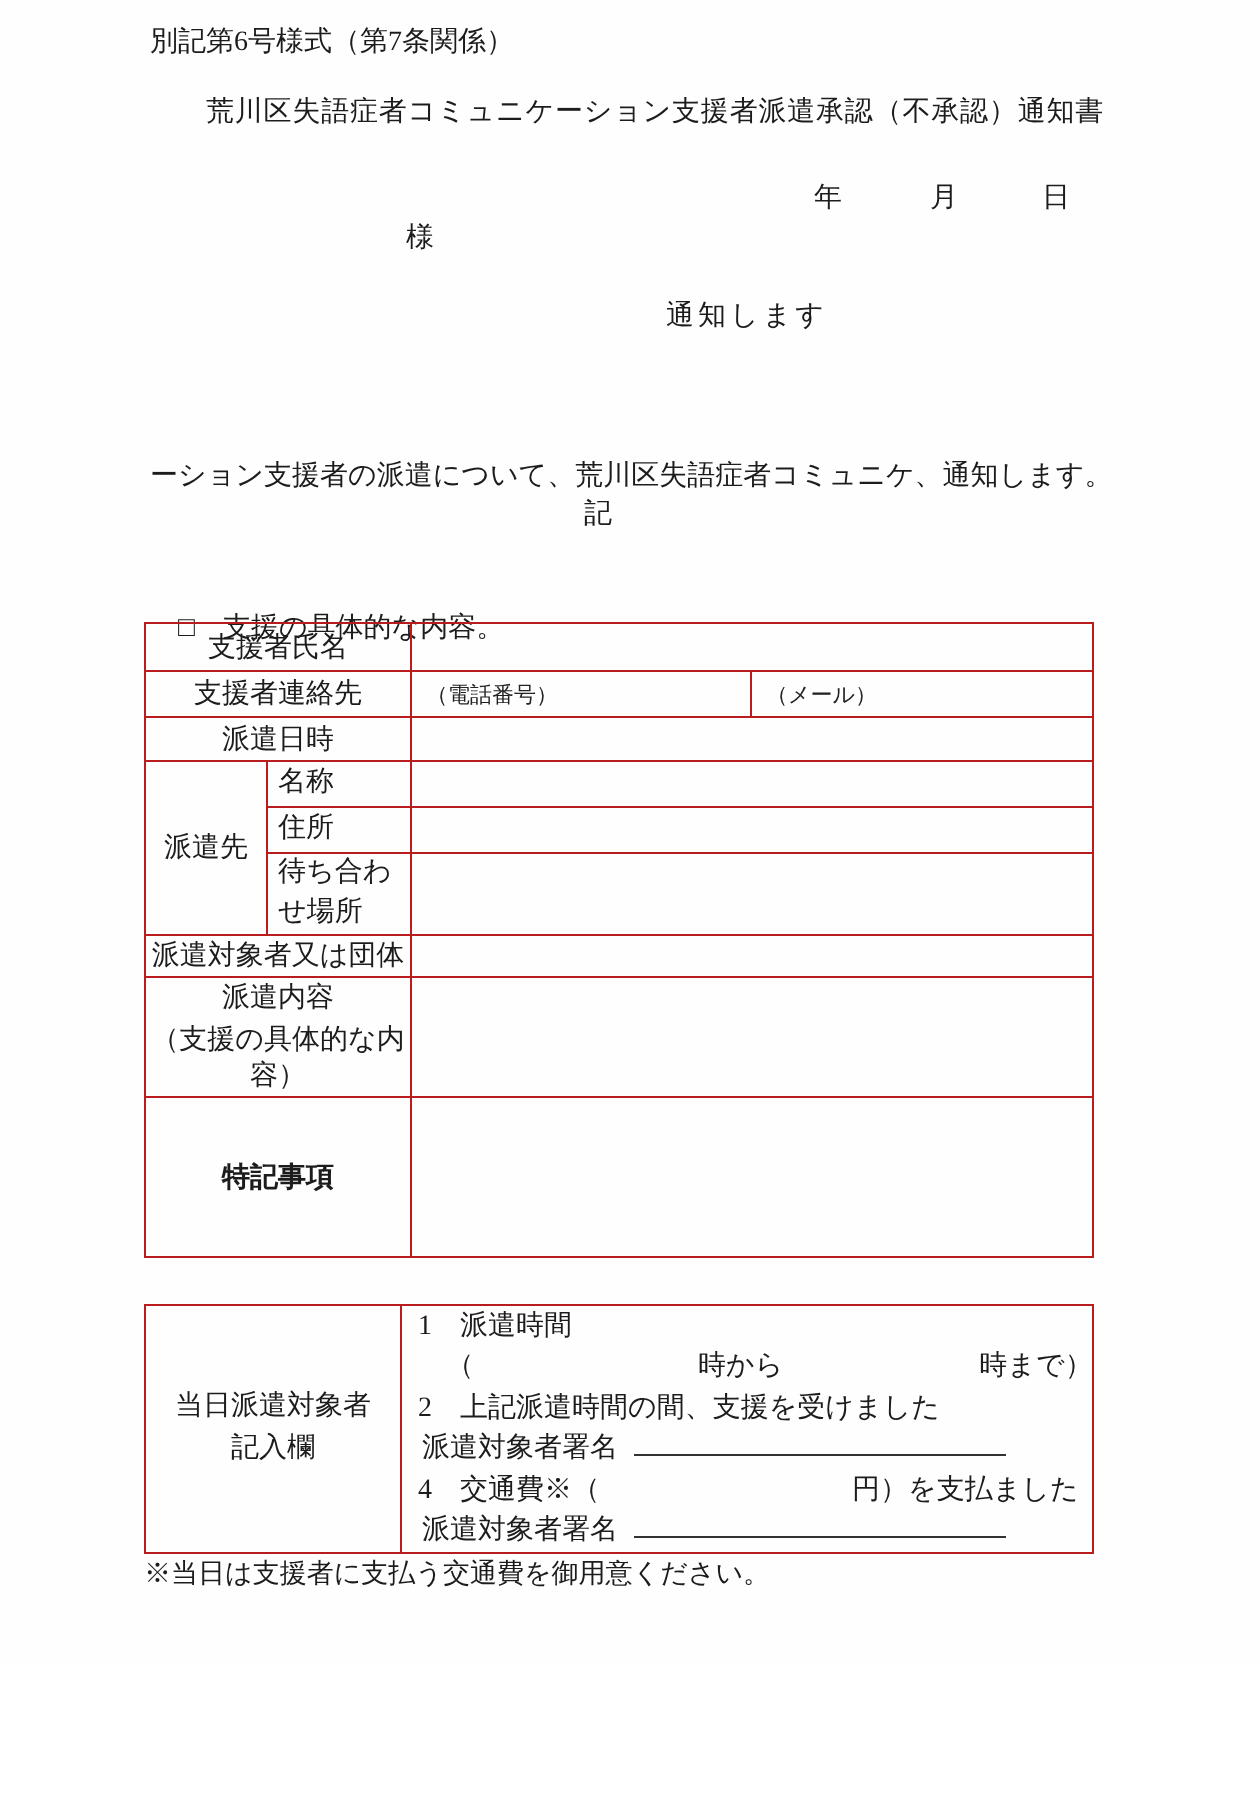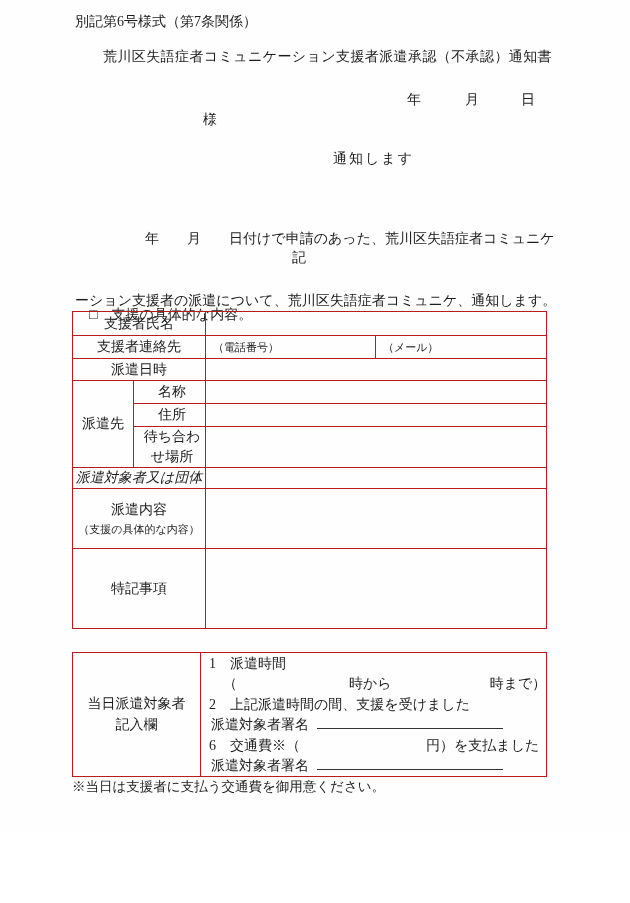--- a/index.html
+++ b/index.html
@@ -9,23 +9,23 @@
     color:#1c1c1c; font-size:14px;
   }
   .abs { position:absolute; white-space:pre; line-height:1.45; }
   .center-line { letter-spacing:0.4px; }
   table { border-collapse:collapse; position:absolute; table-layout:fixed; }
   td {
     border:1px solid #b91c1c; padding:0; font-size:14px;
     vertical-align:middle; overflow:hidden;
   }
   .lbl { text-align:center; }
-  .sub { text-align:center; padding-left:5px; line-height:20px; }
+  .sub { text-align:left; padding-left:5px; line-height:20px; }
   .ph  { font-size:11px; padding-left:7px; vertical-align:middle; color:#222; }
-  .small { font-size:11px; margin-top:3px; }
+  .small { font-size:14px; margin-top:3px; }
   .t2l { text-align:center; line-height:20.5px; }
   .t2r { vertical-align:top; padding:1px 0 0 8px; line-height:20.4px;margin-top:28px; }
   .uline {
     display:inline-block; width:186px; height:12px;
     border-bottom:1px solid #333; margin-left:8px;
   }
   .signrow { margin-left:2px; }
   .chk { display:inline-block; }
 </style>
 </head>
@@ -39,21 +39,20 @@
 
   <div class="abs" style="left:407px; top:90px;">年</div>
   <div class="abs" style="left:465px; top:90px;">月</div>
   <div class="abs" style="left:521px; top:90px;">日</div>
 
   <div class="abs" style="left:203px; top:110px;">様</div>
 
   <div class="abs" style="left:333px; top:149px; letter-spacing:2px;">通知します</div>
 
   <div class="abs" style="left:75px; top:188px; line-height:20.5px;">
-    <div>　　　　　年　　月　　日付けで申請のあった、荒川区失語症者コミュニケ</div>
     <div>ーション支援者の派遣について、荒川区失語症者コミュニケ、通知します。</div>
   </div>
 
   <div class="abs" style="left:292px; top:248px;">記</div>
 
   <div class="abs" style="left:75px; top:285px;">
     <span class="chk">□</span><span>　</span><span>支援の具体的な内容。</span>
   </div>
 
   <table style="left:72px; top:311px; width:474px;">
@@ -83,32 +82,32 @@
       <td colspan="2"></td>
     </tr>
     <tr style="height:23px;margin-top:22px;">
       <td class="sub">住所</td>
       <td colspan="2"></td>
     </tr>
     <tr style="height:41px;">
       <td class="sub">待ち合わせ場所</td>
       <td colspan="2"></td>
     </tr>
-    <tr style="height:21px;font-style:italic;">
+    <tr style="height:21px;">
       <td colspan="2" class="lbl">派遣対象者又は団体</td>
       <td colspan="2"></td>
     </tr>
     <tr style="height:60px;">
       <td colspan="2" class="lbl">
         <div>派遣内容</div>
         <div class="small">（支援の具体的な内容）</div>
       </td>
       <td colspan="2"></td>
     </tr>
-    <tr style="height:80px;">
+    <tr style="height:80px;font-weight:bold;">
       <td colspan="2" class="lbl">特記事項</td>
       <td colspan="2"></td>
     </tr>
   </tbody>
     </table>
 
   <table style="left:72px; top:652px; width:474px; height:120px;">
     <colgroup>
       <col style="width:128px">
         <col style="width:346px">
@@ -119,21 +118,21 @@
         <div>当日派遣対象者</div>
         <div>記入欄</div>
       </td>
       <td class="t2r">
         <div style="white-space:pre;">1　派遣時間</div>
         <div style="white-space:pre;">　（　　　　　　　　時から　　　　　　　時まで）</div>
         <div style="white-space:pre;">2　上記派遣時間の間、支援を受けました</div>
         <div class="signrow">
           <span>派遣対象者署名</span><span class="uline"></span>
         </div>
-        <div style="white-space:pre;">6　交通費※（　　　　　　　　　円）を支払ました</div>
+        <div style="white-space:pre;">4　交通費※（　　　　　　　　　円）を支払ました</div>
         <div class="signrow">
           <span>派遣対象者署名</span><span class="uline"></span>
         </div>
       </td>
     </tr>
   </tbody>
     </table>
 
   <div class="abs" style="left:75px; top:816px;">
     <span class="chk">□</span><span>　</span><span>派遣を不承認します。</span>

